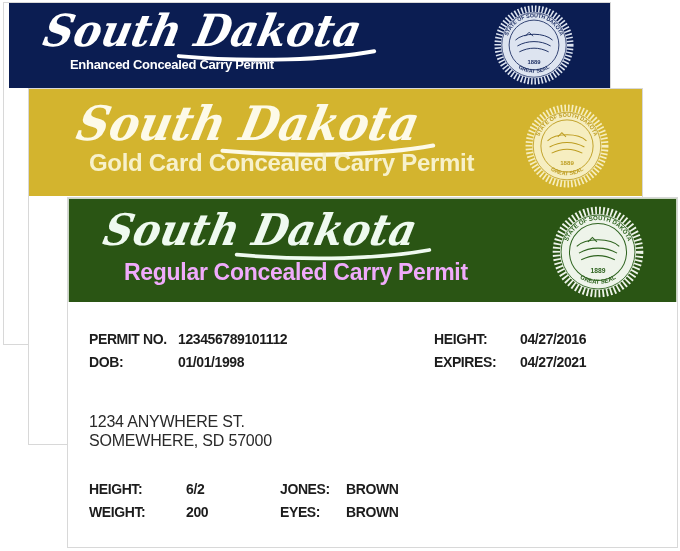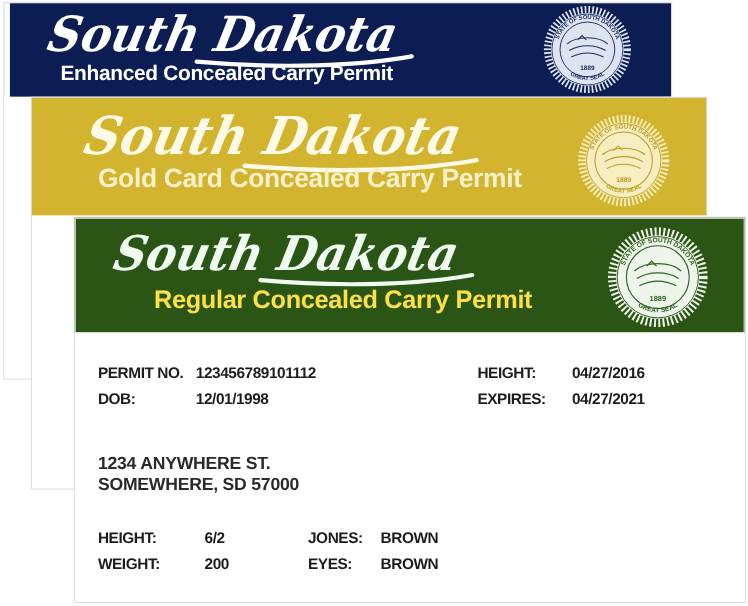--- a/index.html
+++ b/index.html
@@ -18,43 +18,43 @@
   #card-enhanced .header{left:5px;height:85px;background:#0b1d52;}
   #card-gold .header{height:107px;background:#d3b42e;}
   #card-regular .header{height:104px;background:#2a5514;border:1px solid #c9d6c2;}
   .logo{position:absolute;}
   #card-enhanced .logo{left:26px;top:0px;width:345px;height:62px;}
   #card-gold .logo{left:37px;top:6px;width:375px;height:64px;}
   #card-regular .logo{left:26px;top:4px;width:340px;height:60px;}
   .subtitle{
     position:absolute;font-weight:700;letter-spacing:-0.3px;white-space:nowrap;
   }
-  #card-enhanced .subtitle{left:46px;top:54px;font-size:19px;color:#ffffff;}
+  #card-enhanced .subtitle{left:61px;top:54px;font-size:13px;color:#ffffff;}
   #card-gold .subtitle{left:60px;top:60px;font-size:24px;color:#f7f1cb;}
-  #card-regular .subtitle{left:55px;top:60px;font-size:23px;color:#fde047;margin-left:16px;}
+  #card-regular .subtitle{left:55px;top:60px;font-size:23px;color:#f0abfc;}
   .seal{position:absolute;}
   #card-enhanced .seal{left:484px;top:1px;width:82px;height:82px;}
   #card-gold .seal{left:495px;top:14px;width:86px;height:86px;}
   #card-regular .seal{left:482px;top:6px;width:94px;height:94px;}
   .body-area{position:absolute;left:0;right:0;bottom:0;background:#ffffff;}
   #card-regular .body-area{top:104px;}
   .brow{position:absolute;left:0;right:0;height:22px;color:#1c1c1c;}
   .brow span{position:absolute;font-size:14px;font-weight:700;letter-spacing:-0.4px;white-space:nowrap;}
   .c1{left:21px;} .c2{left:110px;} .c3{left:366px;} .c4{left:452px;}
   .p1{left:21px;} .p2{left:118px;} .p3{left:212px;} .p4{left:278px;}
   #row-permit{top:29px;}
   #row-dob{top:52px;}
   #row-phys1{top:179px;}
   #row-phys2{top:202px;}
   .holder-name{
     position:absolute;left:21px;top:84px;font-size:17px;font-weight:700;
     color:#111111;letter-spacing:-0.2px;white-space:nowrap;
   }
   .addr{
-    position:absolute;left:21px;font-size:16px;font-weight:700;color:#2a2a2a;
+    position:absolute;left:21px;font-size:16px;font-weight:400;color:#2a2a2a;
     letter-spacing:-0.2px;white-space:nowrap;
   }
   #addr1{top:111px;}
   #addr2{top:130px;}
 </style>
 </head>
 <body>
 
 <div class="card" id="card-enhanced">
   <div class="header">
@@ -158,21 +158,21 @@
 
   <div class="body-area">
     <div class="brow" id="row-permit">
       <span class="c1">PERMIT NO.</span>
       <span class="c2">123456789101112</span>
       <span class="c3">HEIGHT:</span>
       <span class="c4">04/27/2016</span>
     </div>
     <div class="brow" id="row-dob">
       <span class="c1">DOB:</span>
-      <span class="c2">12/01/1998</span>
+      <span class="c2">01/01/1998</span>
       <span class="c3">EXPIRES:</span>
       <span class="c4">04/27/2021</span>
     </div>
 
     <div class="addr" id="addr1">1234 ANYWHERE ST.</div>
     <div class="addr" id="addr2">SOMEWHERE, SD 57000</div>
 
     <div class="brow" id="row-phys1">
       <span class="p1">HEIGHT:</span>
       <span class="p2">6/2</span>

